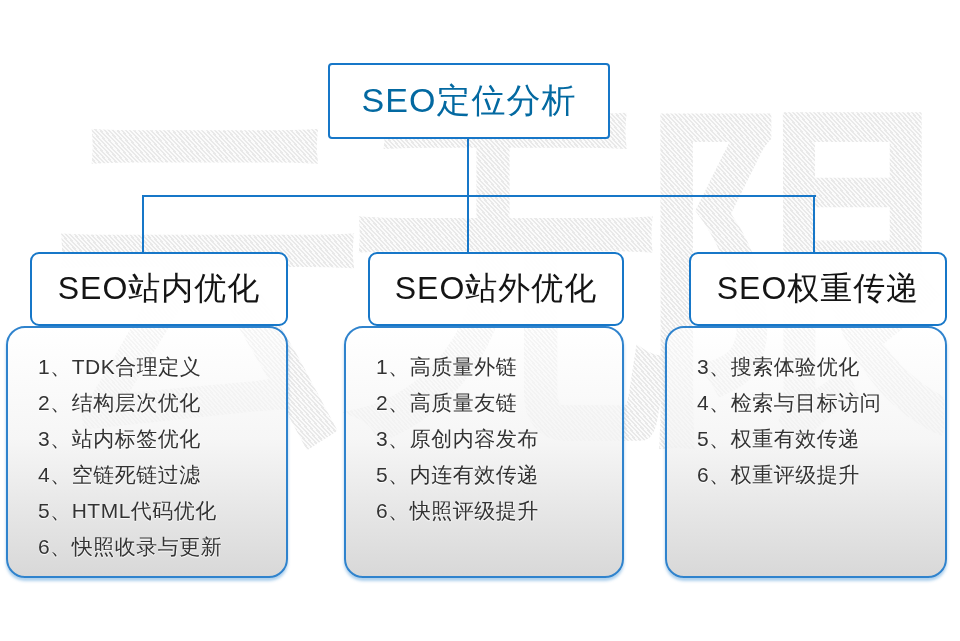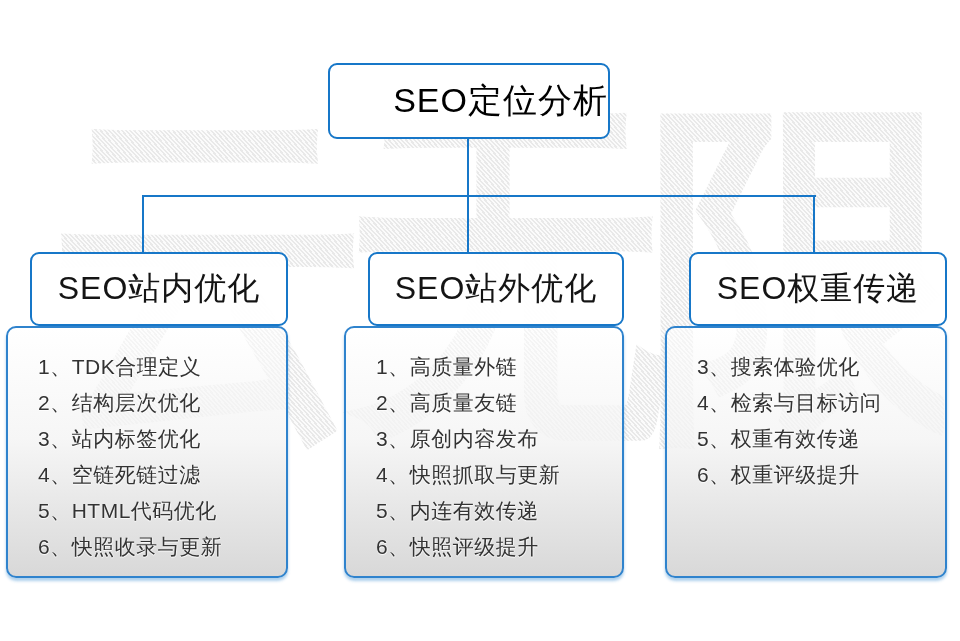--- a/index.html
+++ b/index.html
@@ -25,37 +25,37 @@
       background-clip:text;
     }
   }
   
   .connector { position:absolute; background:var(--accent,#1777c8); z-index:1; }
   .connector.v { width:2px; }
   .connector.h { height:2px; }
   
   .root-box {
     position:absolute; left:328px; top:63px; width:282px; height:76px;
-    box-sizing:border-box; border:2px solid var(--accent,#1777c8); border-radius:9px;
+    box-sizing:border-box; border:2px solid var(--accent,#1777c8); border-radius:4px;
     background:rgba(255,255,255,0.96);
-    display:flex; align-items:center; justify-content:flex-end;
-    z-index:2; font-size:34px; color:#000000; letter-spacing:1px;
+    display:flex; align-items:center; justify-content:center;
+    z-index:2; font-size:34px; color:#0369a1; letter-spacing:1px;
   }
   
   .column { position:absolute; top:252px; z-index:2; }
   .branch-header {
     height:74px; box-sizing:border-box;
     border:2px solid var(--accent,#1777c8); border-radius:9px;
     background:rgba(255,255,255,0.92);
     display:flex; align-items:center; justify-content:center;
     font-size:32px; color:#141414; letter-spacing:1px;margin-left:24px;
   }
   .branch-list {
     height:252px; box-sizing:border-box;
-    border:2px solid #2f83cd; border-radius:10px;
+    border:2px solid #2f83cd; border-radius:19px;
     background:linear-gradient(180deg, rgba(255,255,255,0.55) 0%, rgba(244,244,244,0.82) 45%, rgba(214,214,214,0.95) 100%);
     box-shadow:0 3px 3px rgba(23,119,200,0.35);
     padding:21px 8px 0 30px;
   }
   .list-item {
     font-size:21px; line-height:36px; letter-spacing:0.5px;
     color:var(--item-text,#333333); white-space:nowrap;
     text-shadow:0 1px 1px rgba(255,255,255,0.95), 1px 0 1px rgba(255,255,255,0.6);
   }
 </style>
@@ -91,21 +91,20 @@
   </div>
 
   <div class="column" style="left:344px;width:280px">
     <div class="branch-header">
       <span>SEO站外优化</span>
     </div>
     <div class="branch-list">
       <div class="list-item">1、高质量外链</div>
       <div class="list-item">2、高质量友链</div>
       <div class="list-item">3、原创内容发布</div>
-      <div class="list-item">4、快照抓取与更新</div>
       <div class="list-item">5、内连有效传递</div>
       <div class="list-item">6、快照评级提升</div>
     </div>
   </div>
 
   <div class="column" style="left:665px;width:282px">
     <div class="branch-header">
       <span>SEO权重传递</span>
     </div>
     <div class="branch-list">

